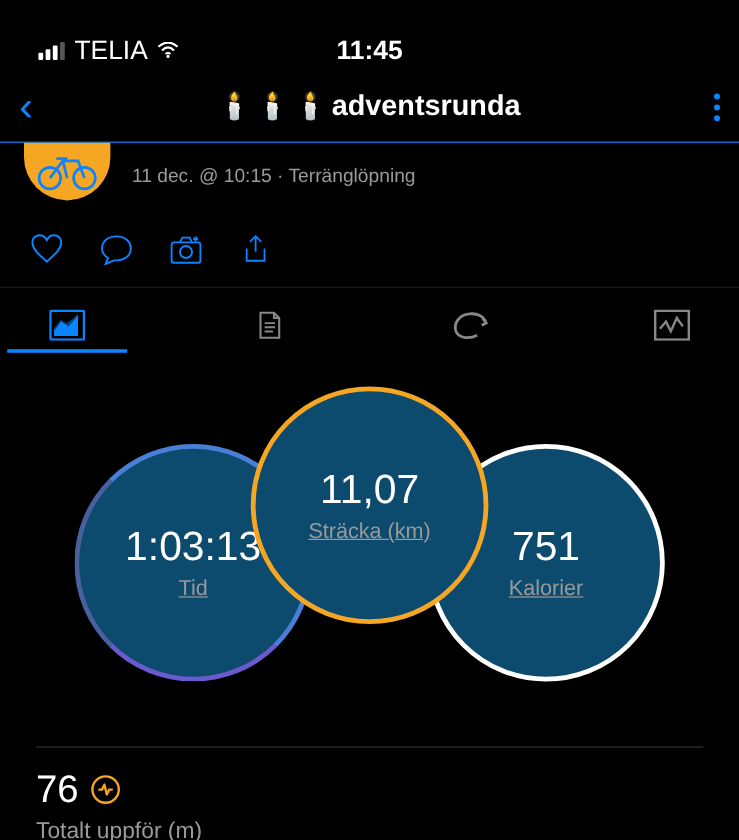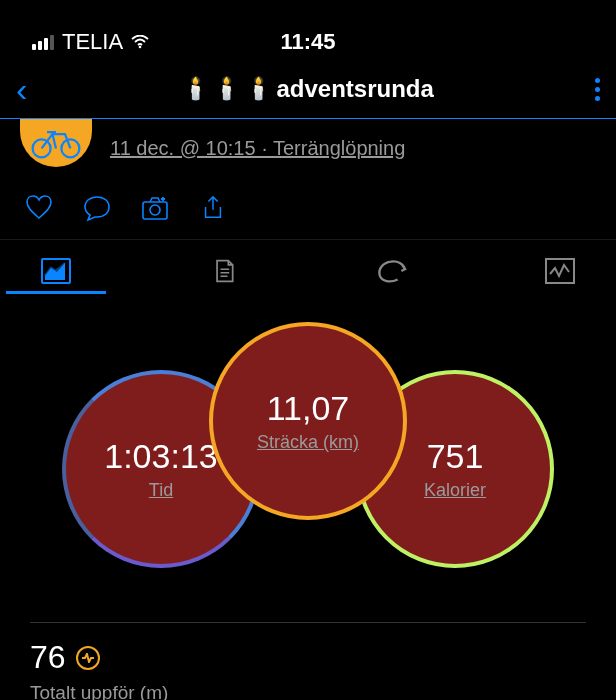--- a/index.html
+++ b/index.html
@@ -64,21 +64,21 @@
     }
     .avatar {
       width: 72px; height: 48px;
       background: #f5a623;
       border-radius: 0 0 40px 40px;
       display: flex; align-items: center; justify-content: center;
       overflow: hidden;
       margin-top: -10px;
     }
     .avatar svg { width: 54px; height: 36px; }
-    .activity-meta { color: #9a9a9a; font-size: 20px; text-decoration: underline; }
+    .activity-meta { color: #9a9a9a; font-size: 16px; }
 
     .action-row {
       display: flex;
       gap: 28px;
       padding: 8px 24px 18px;
     }
     .action-icon { width: 30px; height: 26px; color: #0a84ff; display:flex; align-items:center; justify-content:center; }
     .action-icon svg { width: 28px; height: 26px; stroke: #0a84ff; fill: none; stroke-width: 1.6; }
 
     .tabs {
@@ -92,42 +92,42 @@
     .tab svg { width: 30px; height: 26px; }
 
     .circles {
       position: relative;
       height: 280px;
       margin-top: 30px;
     }
     .circle {
       position: absolute;
       border-radius: 50%;
-      background: #7f1d1d;
+      background: #0c4a6e;
       display: flex;
       flex-direction: column;
       align-items: center;
       justify-content: center;
     }
     .circle-left {
       width: 198px; height: 198px;
       left: 62px; top: 48px;
       border: 4px solid;
       border-color: #4a7fd8 #4a7fd8 #6a5acd #4a5f9e;
     }
     .circle-center {
       width: 198px; height: 198px;
       left: 209px; top: 0;
       border: 4px solid #f5a623;
       z-index: 2;
     }
     .circle-right {
       width: 198px; height: 198px;
       right: 62px; top: 48px;
-      border: 4px solid #bef264;
+      border: 4px solid #ffffff;
     }
     .circle-value { font-size: 34px; font-weight: 400; color: #fff; }
     .circle-label { font-size: 18px; color: #9a9a9a; margin-top: 4px; text-decoration: underline; }
 
     .bottom-stats {
       display: flex;
       padding: 0 30px;
       margin-top: 20px;
     }
     .stat-col { flex: 1; border-top: 1px solid #333; padding-top: 16px; }

